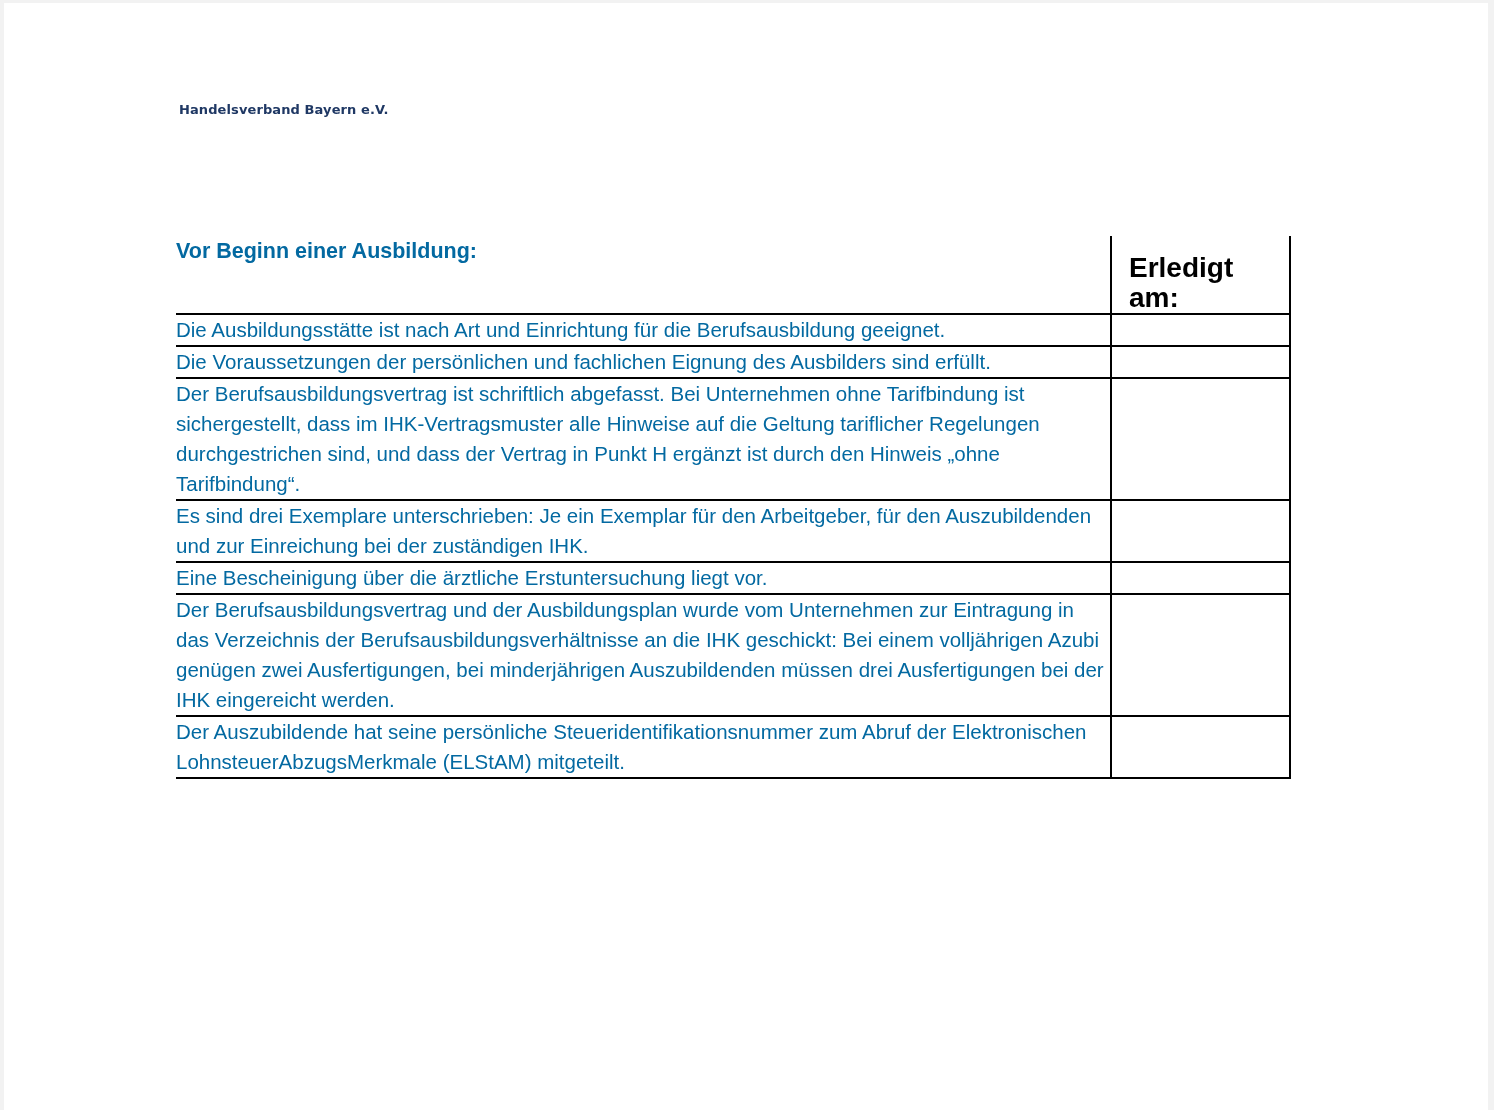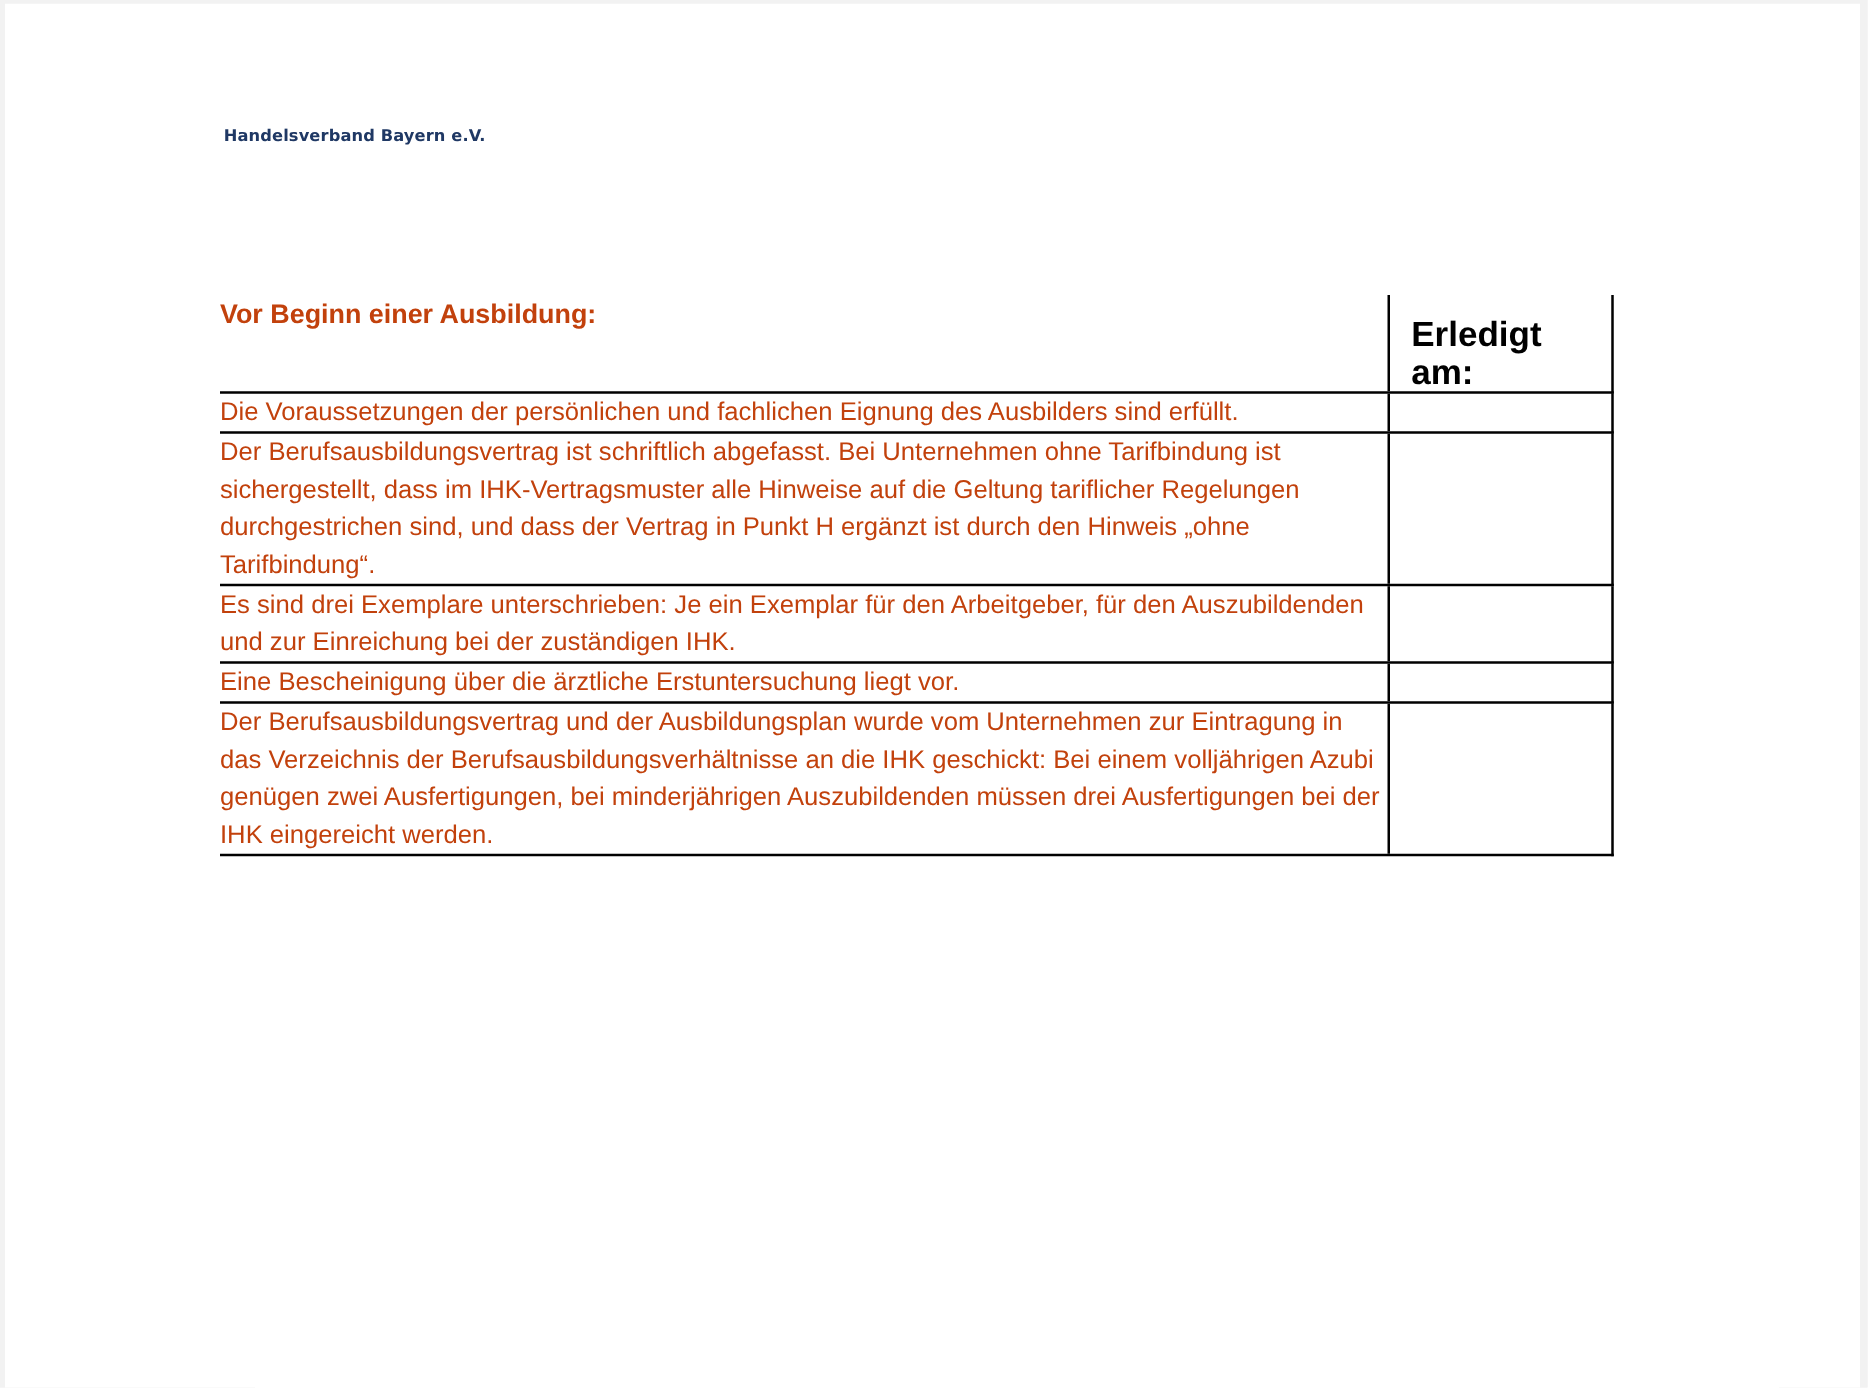--- a/index.html
+++ b/index.html
@@ -58,21 +58,21 @@
   #checklist-table td.done-cell {
     border-left: 2.5px solid #000000;
     border-right: 2.5px solid #000000;
   }
   .task-cell {
     padding: 19px 18px 16px 14px;
   }
   .task-text {
     font-size: 20.5px;
     line-height: 30px;
-    color: #c2410c;
+    color: #0369a1;
     white-space: pre-line;
   }
   .header-row .task-cell {
     padding: 17px 18px 42px 14px;
   }
   .header-row .task-text {
     font-weight: 700;
     font-size: 21.5px;
   }
   .done-cell {
@@ -102,20 +102,28 @@
     </colgroup>
     <tbody id="table-body">
       <tr class="header-row">
         <td class="task-cell">
           <div class="task-text">Vor Beginn einer Ausbildung:</div>
         </td>
         <td class="done-cell">
           <div class="done-inner">Erledigt am:</div>
         </td>
       </tr>
+    <tr class="data-row">
+          <td class="task-cell">
+            <div class="task-text">Die Ausbildungsstätte ist nach Art und Einrichtung für die Berufsausbildung geeignet.</div>
+          </td>
+          <td class="done-cell">
+            <div class="done-inner"></div>
+          </td>
+        </tr>
         <tr class="data-row">
           <td class="task-cell">
             <div class="task-text">Die Voraussetzungen der persönlichen und fachlichen Eignung des Ausbilders sind erfüllt.</div>
           </td>
           <td class="done-cell">
             <div class="done-inner"></div>
           </td>
         </tr>
         <tr class="data-row">
           <td class="task-cell">
@@ -142,16 +150,24 @@
           </td>
         </tr>
         <tr class="data-row">
           <td class="task-cell">
             <div class="task-text">Der Berufsausbildungsvertrag und der Ausbildungsplan wurde vom Unternehmen zur Eintragung in das Verzeichnis der Berufsausbildungsverhältnisse an die IHK geschickt: Bei einem volljährigen Azubi genügen zwei Ausfertigungen, bei minderjährigen Auszubildenden müssen drei Ausfertigungen bei der IHK eingereicht werden.</div>
           </td>
           <td class="done-cell">
             <div class="done-inner"></div>
           </td>
         </tr>
+        <tr class="data-row">
+          <td class="task-cell">
+            <div class="task-text">Der Auszubildende hat seine persönliche Steueridentifikationsnummer zum Abruf der Elektronischen LohnsteuerAbzugsMerkmale (ELStAM) mitgeteilt.</div>
+          </td>
+          <td class="done-cell">
+            <div class="done-inner"></div>
+          </td>
+        </tr>
       </tbody>
   </table>
 
 </div>
 
 </body></html>

